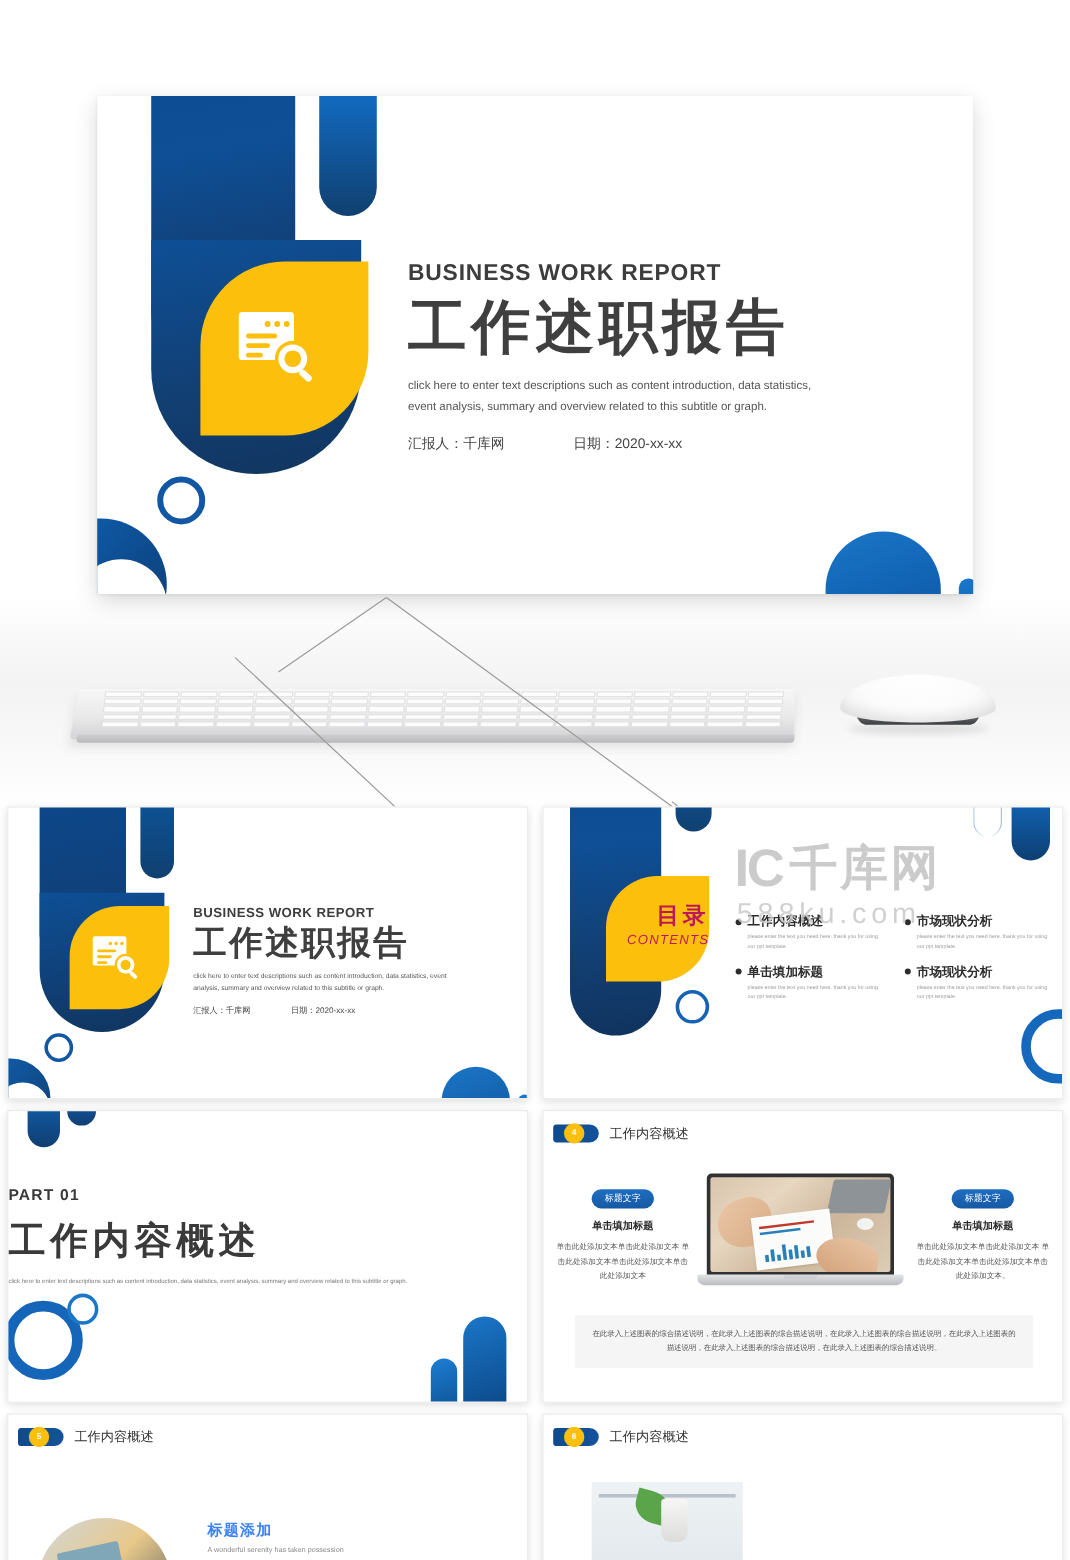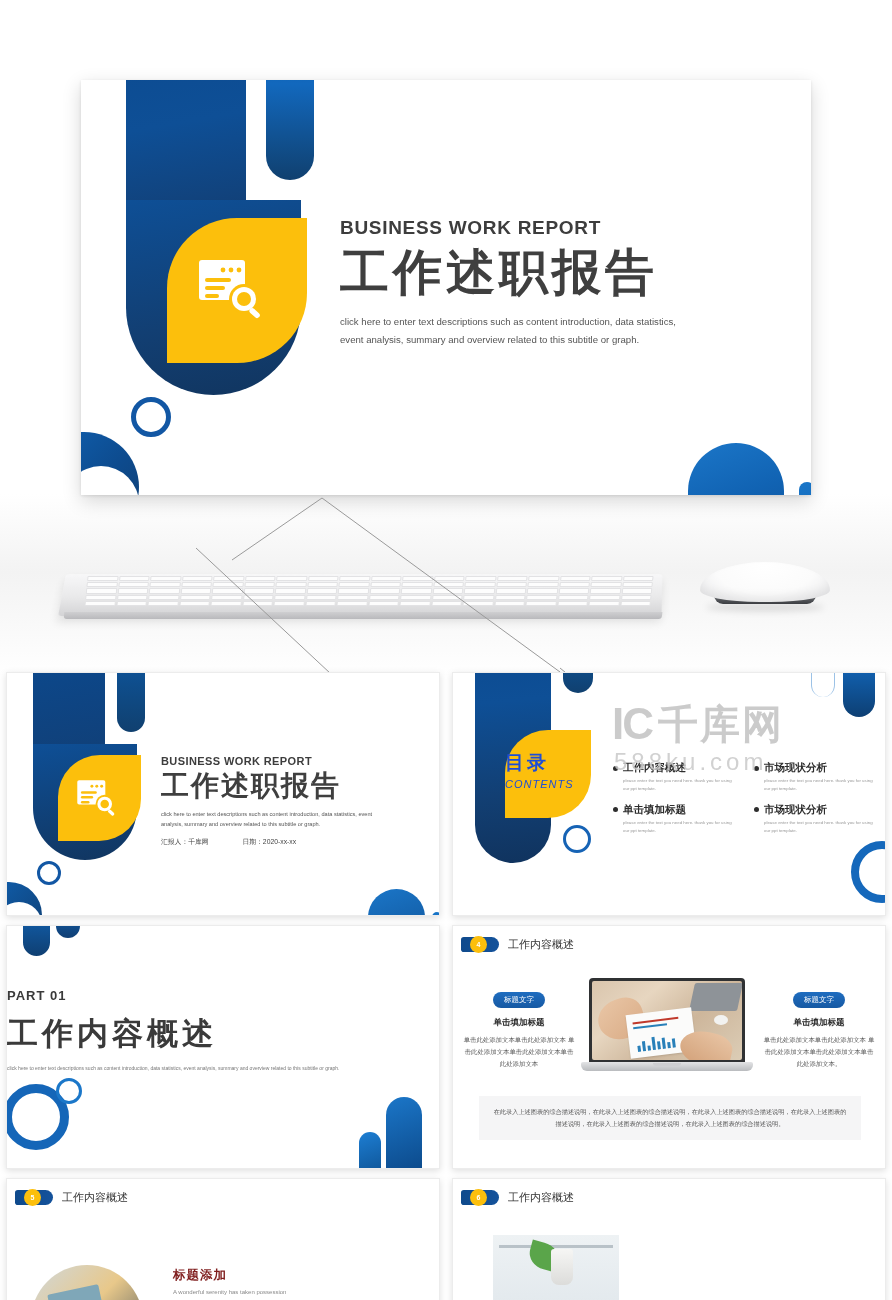--- a/index.html
+++ b/index.html
@@ -166,21 +166,21 @@
   .m-title{font-size:28px;font-weight:bold;color:#3f3f3f;letter-spacing:2px;line-height:1.2;margin-top:2px;
     font-family:"DejaVu Sans","Liberation Sans",sans-serif;}
   .m-desc{font-size:5.6px;color:#555;line-height:1.85;margin-top:6px;width:218px;}
   .m-meta{margin-top:8px;font-size:6.8px;color:#444;}
   .m-meta .m2{margin-left:32px;}
 
   
   .c-bar{position:absolute;left:22px;top:-40px;width:76px;height:230px;border-radius:0 0 38px 38px;
     background:linear-gradient(175deg,#0b4a90 0%,#0e4f96 30%,#123f73 70%,#10335e 100%);}
   .c-leaf{position:absolute;left:52px;top:57px;width:86px;height:88px;background:#fcbf0c;border-radius:43px 0 43px 0;}
-  .c-leaf-t{position:absolute;left:0;top:20px;width:86px;text-align:left;color:#1d4ed8;}
+  .c-leaf-t{position:absolute;left:0;top:20px;width:86px;text-align:right;color:#be185d;}
   .c-leaf-t .zh{font-size:19px;font-weight:bold;letter-spacing:3px;
     font-family:"DejaVu Sans","Liberation Sans",sans-serif;}
   .c-leaf-t .en{font-size:11px;letter-spacing:1px;margin-top:2px;font-style:italic;}
   .c-topbar{position:absolute;left:110px;top:-40px;width:30px;height:60px;border-radius:0 0 15px 15px;
     background:linear-gradient(180deg,#0d5aa7,#10406f);}
   .c-tr-out{position:absolute;left:358px;top:-12px;width:24px;height:36px;border-radius:12px 12px 0 0;
     border:1px solid #9cc2e6;border-top:none;box-sizing:border-box;transform:rotate(180deg);}
   .c-tr-big{position:absolute;left:390px;top:-14px;width:32px;height:58px;border-radius:0 0 16px 16px;
     background:linear-gradient(180deg,#1268bd,#0d3f73);}
   .c-ring{position:absolute;left:110px;top:152px;width:22px;height:22px;border-radius:50%;border:3px solid #1663b5;}
@@ -255,21 +255,21 @@
     display:flex;align-items:center;justify-content:center;text-align:center;padding:0 14px;box-sizing:border-box;}
   .note span{font-size:6.2px;color:#555;line-height:2;
     font-family:"DejaVu Sans","Liberation Sans",sans-serif;}
 
   
   .f-circ-big{position:absolute;left:24px;top:86px;width:112px;height:112px;border-radius:50%;overflow:hidden;
     background:linear-gradient(135deg,#cfd8dd 0%,#e8c88a 45%,#2b3e52 100%);}
   .f-circ-big i{position:absolute;left:20px;top:24px;width:52px;height:42px;background:#7fa7b8;
     transform:rotate(-12deg);border-radius:2px;}
   .f-txt{position:absolute;left:166px;top:88px;width:250px;}
-  .f-h{font-size:12.5px;font-weight:bold;color:#7f1d1d;letter-spacing:1px;
+  .f-h{font-size:12.5px;font-weight:bold;color:#3b82f6;letter-spacing:1px;
     font-family:"DejaVu Sans","Liberation Sans",sans-serif;}
   .f-s{font-size:6px;color:#8a8a8a;margin-top:5px;}
 
   
   .s-img{position:absolute;left:40px;top:56px;width:126px;height:110px;overflow:hidden;
     background:linear-gradient(180deg,#eef2f4 0%,#e4eaee 55%,#dfe6ea 100%);}
   .s-img .rod{position:absolute;left:6px;top:10px;width:114px;height:3px;background:#b9c2c8;}
   .s-img .leafp{position:absolute;left:36px;top:8px;width:30px;height:26px;border-radius:0 60% 0 60%;
     background:#5aa54a;transform:rotate(15deg);}
   .s-img .vase{position:absolute;left:58px;top:14px;width:22px;height:36px;border-radius:3px 3px 8px 8px;
@@ -318,20 +318,24 @@
       <div class="shape-blob-bl-hole"></div>
 
       <div class="shape-br-big"></div>
 
       <div class="shape-right-edge"></div>
 
       <div class="hero-text">
         <div class="kicker">BUSINESS WORK REPORT</div>
         <div class="main-title">工作述职报告</div>
         <div class="desc">click here to enter text descriptions such as content introduction, data statistics, event analysis, summary and overview related to this subtitle or graph.</div>
+        <div class="meta">
+          <span>汇报人：千库网</span>
+          <span class="m2">日期：2020-xx-xx</span>
+        </div>
       </div>
     </div>
   </div>
 
   <div class="kbd-wrap">
     <div class="kbd-body"></div>
     <div class="kbd-base"></div>
     <div class="kbd-keys">
       <div class="kbd-row">
         <i class="kbd-key"></i>

